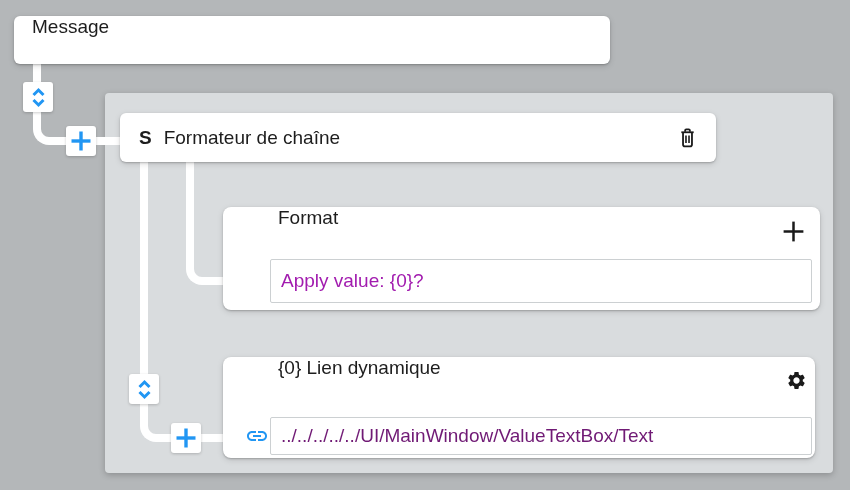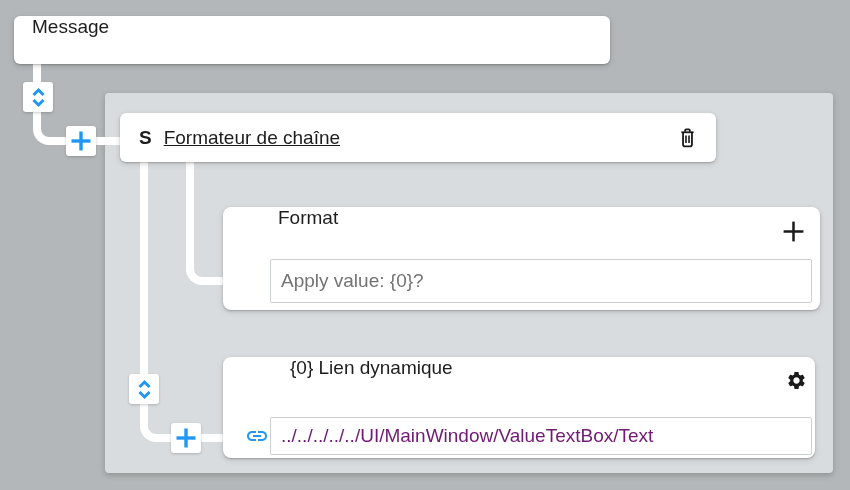--- a/index.html
+++ b/index.html
@@ -40,33 +40,33 @@
   .message-card{
     left:14px;top:16px;width:596px;height:48px;border-radius:6px;
     display:flex;align-items:flex-start;padding-left:18px;box-sizing:border-box;
   }
   .header-card{
     left:120px;top:113px;width:596px;height:49px;border-radius:6px;
     display:flex;align-items:center;box-sizing:border-box;
     padding-left:19px;padding-right:19px;
   }
   .badge{font-weight:700;margin-right:12px;}
-  .header-title{flex:1;text-decoration:underline;}
+  .header-title{flex:1;}
   .section-card{border-radius:8px;box-sizing:border-box;}
   .format-card{left:223px;top:207px;width:597px;height:103px;}
   .lien-card{left:223px;top:357px;width:592px;height:101px;}
   .card-head{
     display:flex;justify-content:space-between;
     height:48px;padding-left:55px;padding-right:14px;
   }
-  .lien-card .card-head{padding-right:8px;height:46px;margin-left:12px;}
+  .lien-card .card-head{padding-right:8px;height:46px;}
   .field{
     position:absolute;left:47px;
     border:1px solid #ccd0d2;border-radius:2px;background:#fff;
-    font-family:"Liberation Sans", sans-serif;font-size:19px;color:#737373;
+    font-family:"Liberation Sans", sans-serif;font-size:19px;color:#a21caf;
     padding:0 10px;box-sizing:border-box;outline:none;width:542px;
   }
   .format-field{top:52px;height:44px;}
   .lien-field{top:60px;height:38px;color:#701a75;}
   
   .mini-box{
     position:absolute;width:30px;height:30px;background:#fff;border-radius:3px;
     display:flex;align-items:center;justify-content:center;
     box-shadow:0 1px 3px rgba(0,0,0,.2);
     z-index:4;cursor:pointer;

